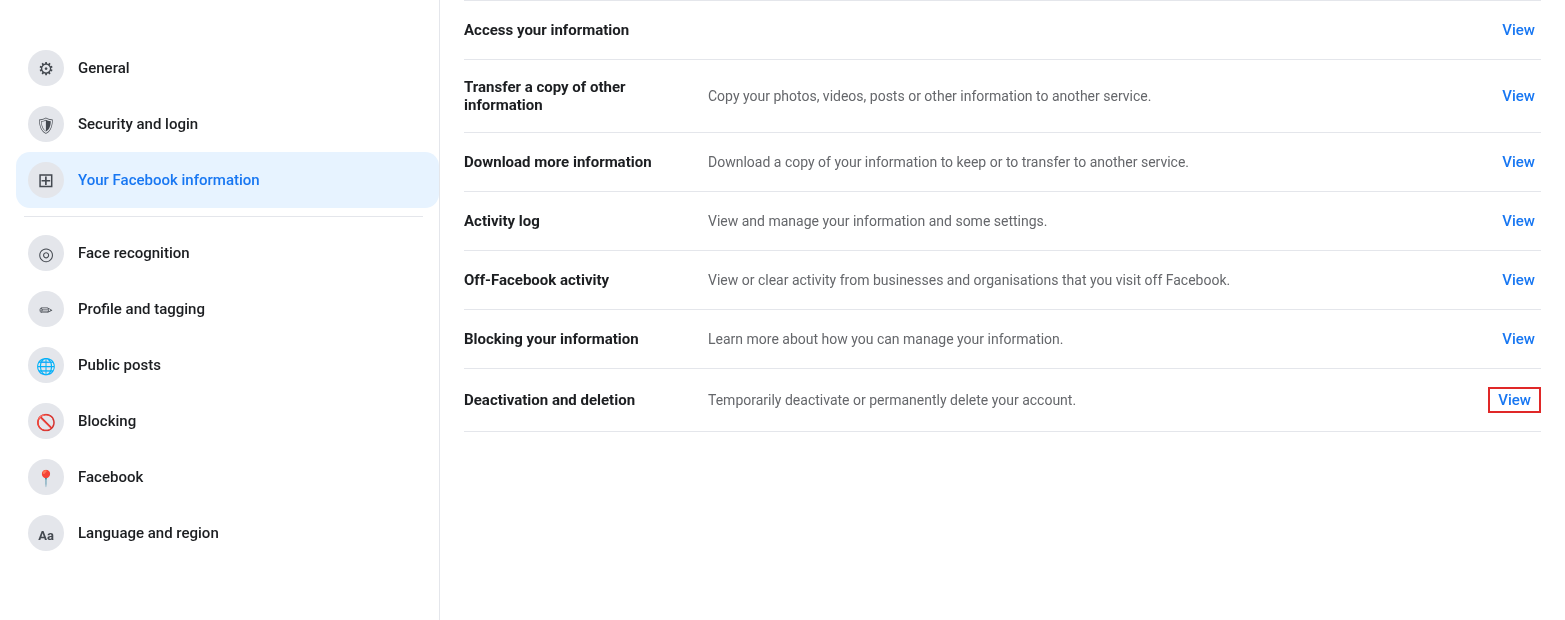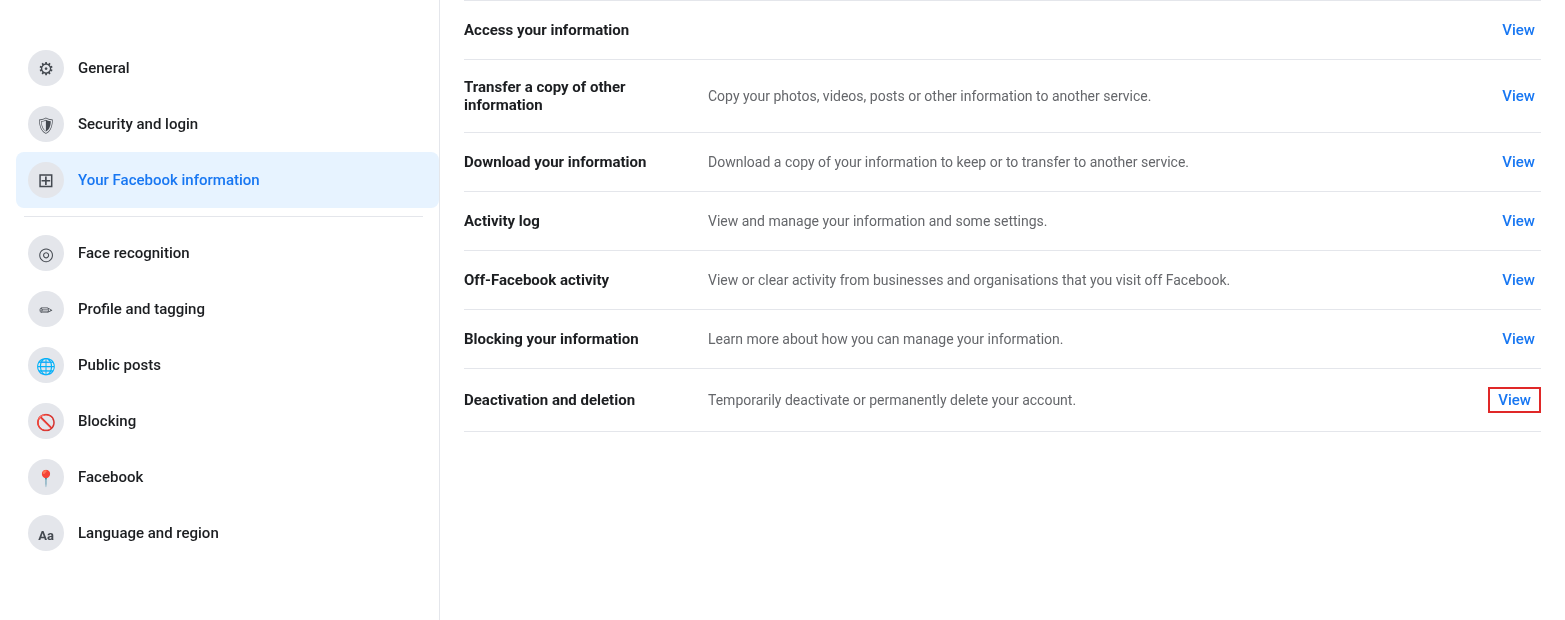--- a/index.html
+++ b/index.html
@@ -31,20 +31,21 @@
       display: flex;
       align-items: center;
       padding: 10px 12px;
       border-radius: 8px;
       cursor: pointer;
       gap: 14px;
       color: #1c1e21;
     }
     .sidebar-item.active {
       background: #e7f3ff;
+      border-radius: 14px;
     }
     .sidebar-item.active .sidebar-item-label {
       color: #1877f2;
     }
     .sidebar-icon {
       width: 36px;
       height: 36px;
       border-radius: 50%;
       background: #e4e6eb;
       display: flex;
@@ -199,21 +200,21 @@
     </div>
     <div class="content-row">
       <div class="row-left">
         <span class="row-title">Transfer a copy of other information</span>
       </div>
       <span class="row-desc">Copy your photos, videos, posts or other information to another service.</span>
       <a class="row-link" href="#">View</a>
     </div>
     <div class="content-row">
       <div class="row-left">
-        <span class="row-title">Download your information</span>
+        <span class="row-title">Download more information</span>
       </div>
       <span class="row-desc">Download a copy of your information to keep or to transfer to another service.</span>
       <a class="row-link" href="#">View</a>
     </div>
     <div class="content-row">
       <div class="row-left">
         <span class="row-title">Activity log</span>
       </div>
       <span class="row-desc">View and manage your information and some settings.</span>
       <a class="row-link" href="#">View</a>

